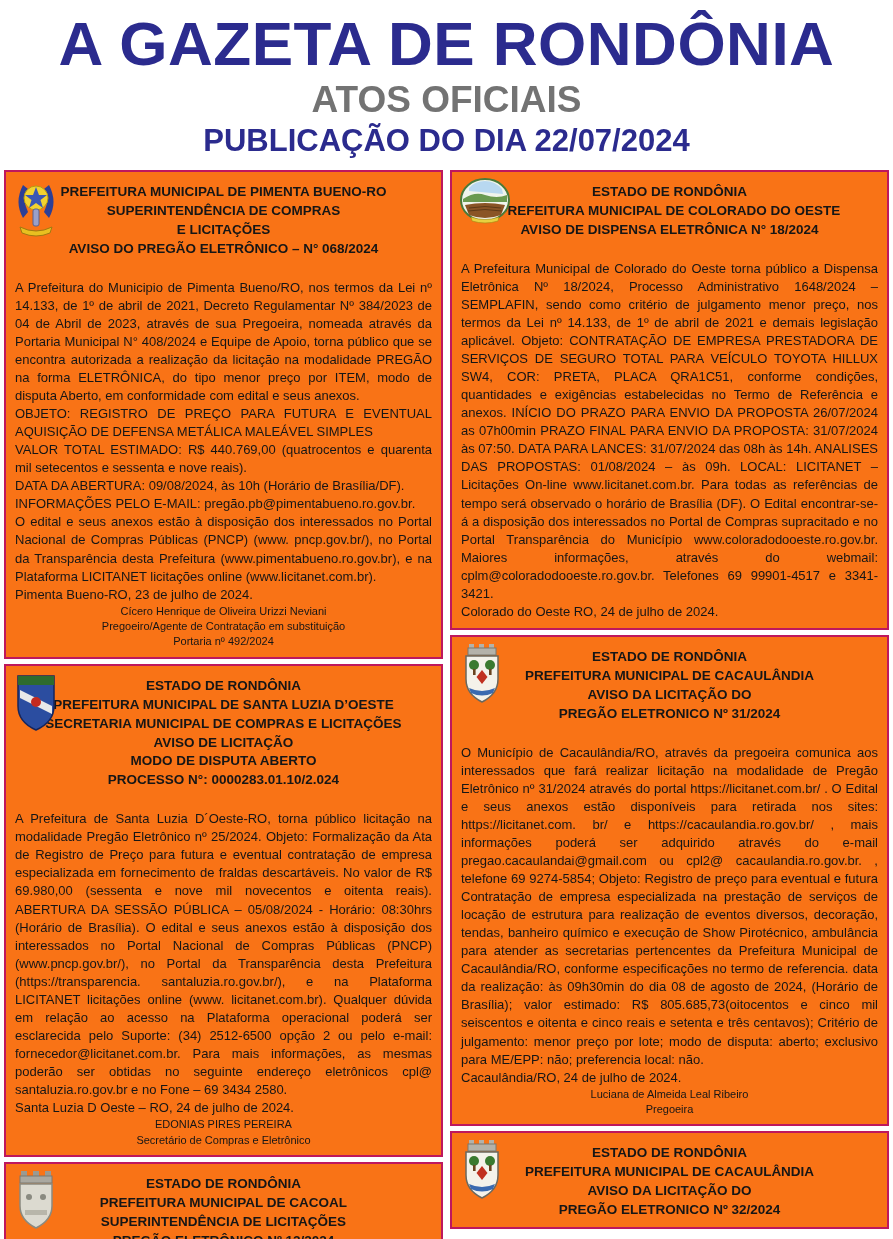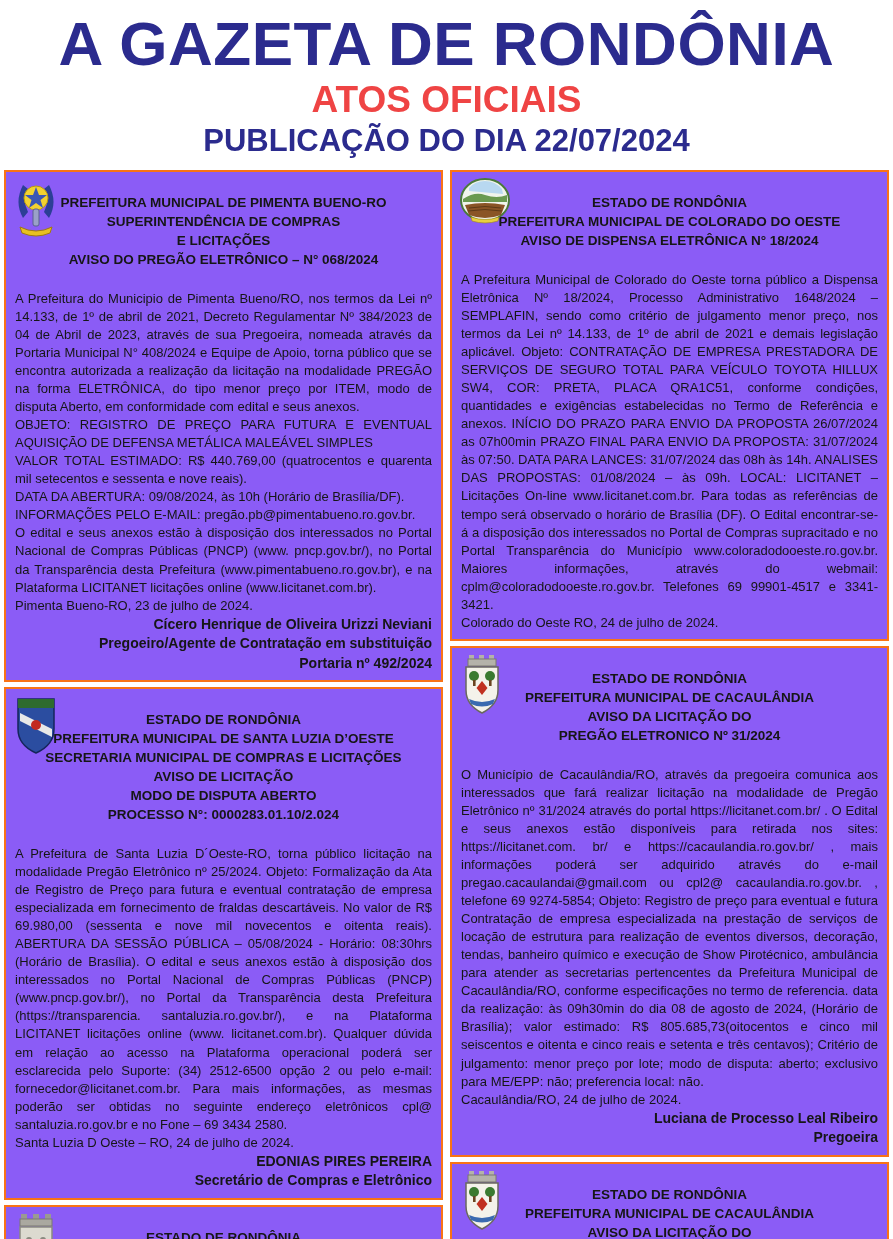--- a/index.html
+++ b/index.html
@@ -4,34 +4,34 @@
 <style>
   html,body{margin:0;padding:0;background:#fff}
   body{
     width:893px;min-height:1239px;
     font-family:"Liberation Sans",sans-serif;
     color:#161616;
     -webkit-font-smoothing:antialiased;
   }
   .masthead{text-align:center;padding:12px 0 12px}
   .m-title{color:#2b2b8e;font-weight:bold;font-size:62px;line-height:1.02;letter-spacing:.5px}
-  .m-sub{color:#ef4444;font-weight:bold;font-size:37px;line-height:1.1;margin-top:5px}
+  .m-sub{color:#737373;font-weight:bold;font-size:37px;line-height:1.1;margin-top:5px}
   .m-date{color:#2b2b8e;font-weight:bold;font-size:31px;line-height:1.1;margin-top:3px}
 
   .columns{display:grid;grid-template-columns:1fr 1fr;gap:7px;padding:0 4px 4px}
   .col{display:flex;flex-direction:column;gap:5px}
 
-  .notice{position:relative;border:2px solid #f97316;padding:22px 9px 7px;background:#8b5cf6}
+  .notice{position:relative;border:2px solid #be185d;padding:11px 9px 7px;background:#f97316}
   .crest{position:absolute;left:7px;top:6px;width:46px;height:60px;display:block}
   .crest svg{width:100%;height:100%;display:block}
   .crest.round{width:52px;height:46px}
 
   .n-head{font-weight:bold;text-align:center;white-space:pre-line;font-size:13.5px;line-height:1.4}
   .n-body{text-align:justify;white-space:pre-line;font-size:13px;line-height:1.39;margin-top:20px}
-  .n-sig{font-weight:bold;text-align:right;white-space:pre-line;font-size:14px;line-height:1.4}
+  .n-sig{font-weight:normal;text-align:center;white-space:pre-line;font-size:11px;line-height:1.4}
 </style>
 </head>
 <body>
 
 <div class="page">
 
   <header class="masthead">
     <div class="m-title">A GAZETA DE RONDÔNIA</div>
     <div class="m-sub">ATOS OFICIAIS</div>
     <div class="m-date">PUBLICAÇÃO DO DIA 22/07/2024</div>
@@ -148,21 +148,21 @@
             <path d="M23 27 L28.5 34 L23 41 L17.5 34 Z" fill="#c03020"></path>
             <path d="M10 45 Q23 51 36 45 L34 50 Q23 55 12 50 Z" fill="#3a6ab0"></path>
           </svg>
         </span>
         <div class="n-head">ESTADO DE RONDÔNIA
 PREFEITURA MUNICIPAL DE CACAULÂNDIA
 AVISO DA LICITAÇÃO DO
 PREGÃO ELETRONICO Nº 31/2024</div>
         <div class="n-body">O Município de Cacaulândia/RO, através da pregoeira comunica aos interessados que fará realizar licitação na modalidade de Pregão Eletrônico nº 31/2024 através do portal https://licitanet.com.br/ . O Edital e seus anexos estão disponíveis para retirada nos sites:  https://licitanet.com. br/  e  https://cacaulandia.ro.gov.br/   , mais informações poderá ser adquirido através do e-mail pregao.cacaulandai@gmail.com  ou cpl2@ cacaulandia.ro.gov.br. , telefone 69 9274-5854; Objeto: Registro de preço para eventual e futura Contratação de empresa especializada na prestação de serviços de locação de estrutura para realização de eventos diversos, decoração, tendas, banheiro químico e execução de Show Pirotécnico, ambulância para atender as secretarias pertencentes da Prefeitura Municipal de Cacaulândia/RO, conforme especificações no termo de referencia. data da realização: às 09h30min do dia 08 de agosto de 2024, (Horário de Brasília); valor estimado: R$ 805.685,73(oitocentos e cinco mil seiscentos e oitenta e cinco reais e setenta e três centavos); Critério de julgamento: menor preço por lote; modo de disputa: aberto; exclusivo para ME/EPP: não; preferencia local: não.
 Cacaulândia/RO, 24 de julho de 2024.</div>
-        <div class="n-sig">Luciana de Processo Leal Ribeiro
+        <div class="n-sig">Luciana de Almeida Leal Ribeiro
 Pregoeira</div>
       </article>
 
       <article class="notice">
         <span class="crest">
           <svg viewBox="0 0 46 60" xmlns="http://www.w3.org/2000/svg">
             <rect x="10" y="1" width="5" height="5" fill="#b4b2aa"></rect>
             <rect x="20" y="1" width="5" height="5" fill="#b4b2aa"></rect>
             <rect x="30" y="1" width="5" height="5" fill="#b4b2aa"></rect>
             <rect x="9" y="5" width="28" height="7" fill="#b4b2aa" stroke="#7a786f"></rect>

